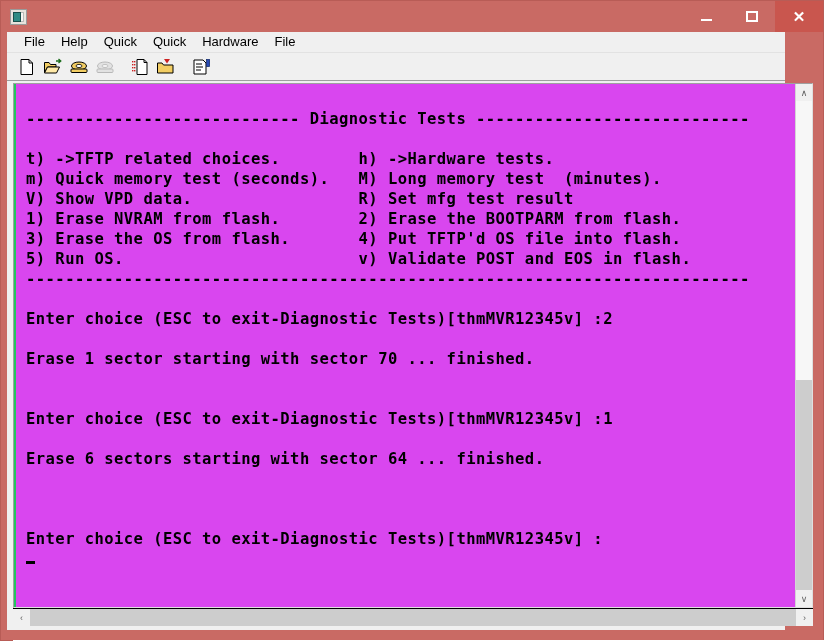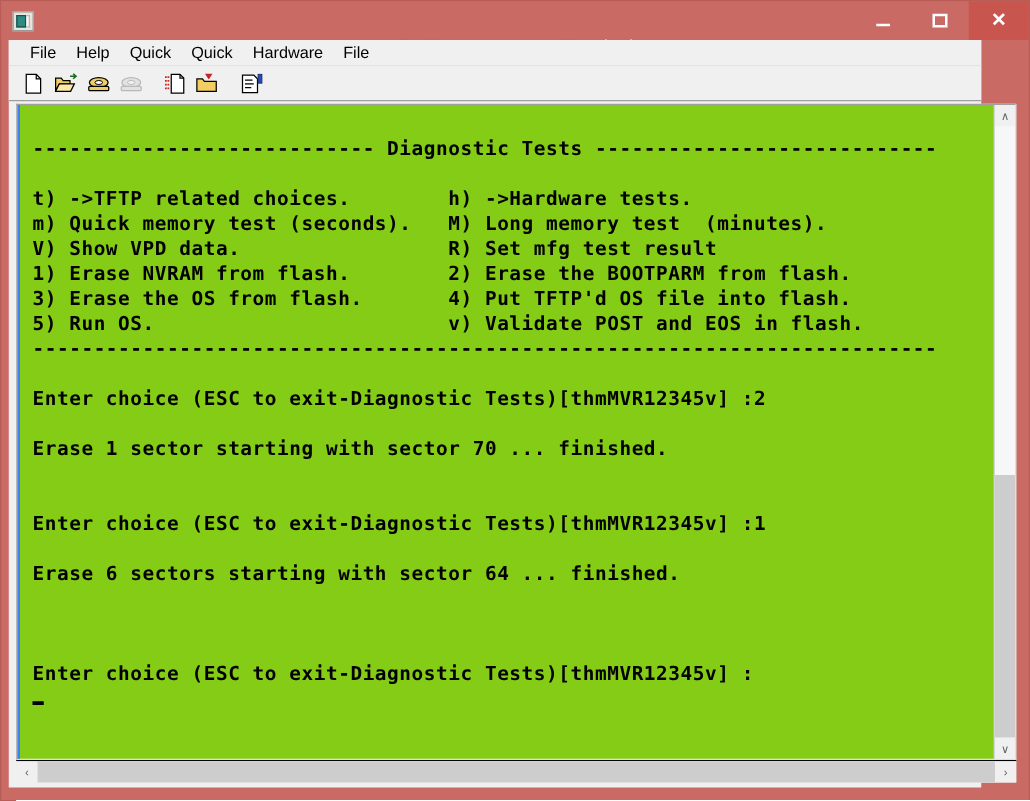--- a/index.html
+++ b/index.html
@@ -166,24 +166,24 @@
     background: #ffffff;
     box-sizing: border-box;
     border-top: 1px solid #a0a0a0;
     border-left: 1px solid #a0a0a0;
     border-right: 1px solid #dfdfdf;
     border-bottom: 1px solid #dfdfdf;
     display: flex;
   }
   .term {
     flex: 1;
-    background: #84cc16;
+    background: #d946ef;
     overflow: hidden;
     position: relative;
-    border-left: 2px solid #3b82f6;
+    border-left: 2px solid #22c55e;
   }
   .term-inner {
     position: absolute;
     left: 10px;
     top: 5px;
     white-space: pre;
     font-family: "DejaVu Sans Mono", "Liberation Mono", monospace;
     font-size: 15.5px;
     line-height: 20px;
     color: #000000;

